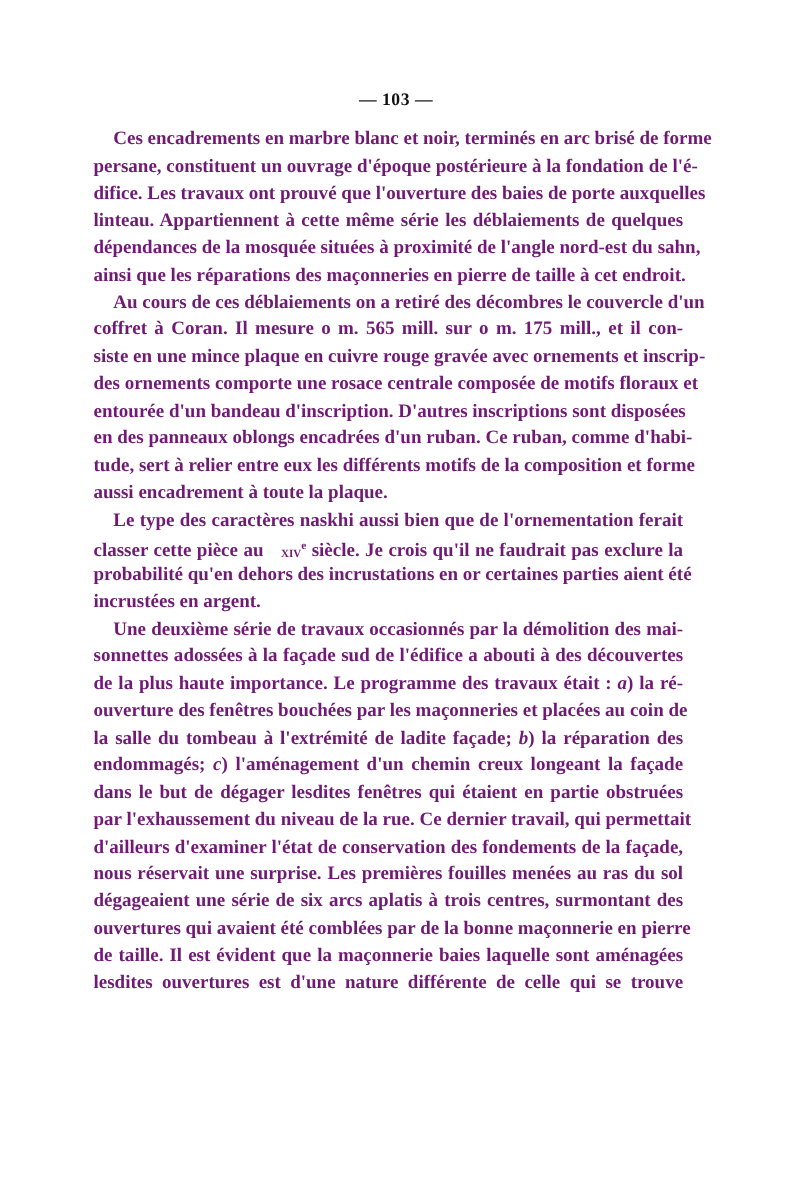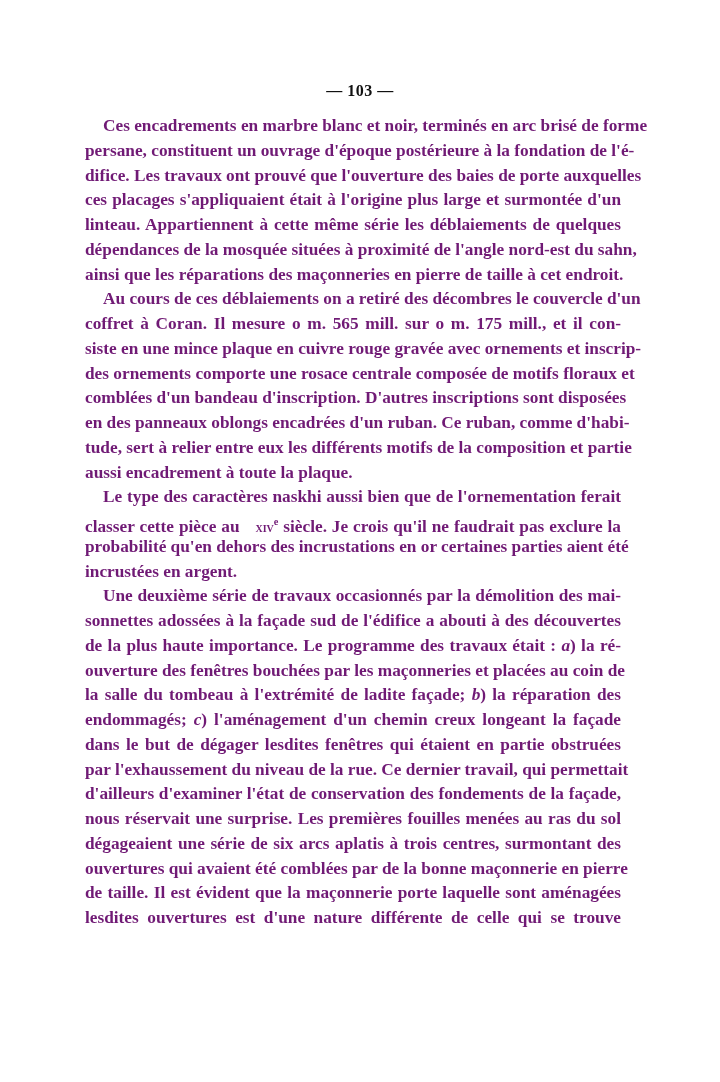--- a/index.html
+++ b/index.html
@@ -67,33 +67,32 @@
 </head>
 <body>
 
 <div class="page">
   <div class="page-number">— 103 —</div>
   <div class="text-block" id="text-block">
       <div>
         <span class="line indent">Ces encadrements en marbre blanc et noir, terminés en arc brisé de forme</span>
         <span class="line">persane, constituent un ouvrage d'époque postérieure à la fondation de l'é-</span>
         <span class="line">difice. Les travaux ont prouvé que l'ouverture des baies de porte auxquelles</span>
-        <span class="line">ces placages s'appliquaient était à l'origine plus large et surmontée d'un</span>
         <span class="line">linteau. Appartiennent à cette même série les déblaiements de quelques</span>
         <span class="line">dépendances de la mosquée situées à proximité de l'angle nord-est du sahn,</span>
         <span class="line last">ainsi que les réparations des maçonneries en pierre de taille à cet endroit.</span>
       </div>
       <div>
         <span class="line indent">Au cours de ces déblaiements on a retiré des décombres le couvercle d'un</span>
         <span class="line">coffret à Coran. Il mesure o m. 565 mill. sur o m. 175 mill., et il con-</span>
         <span class="line">siste en une mince plaque en cuivre rouge gravée avec ornements et inscrip-</span>
         <span class="line">des ornements comporte une rosace centrale composée de motifs floraux et</span>
-        <span class="line">comblées d'un bandeau d'inscription. D'autres inscriptions sont disposées</span>
+        <span class="line">entourée d'un bandeau d'inscription. D'autres inscriptions sont disposées</span>
         <span class="line">en des panneaux oblongs encadrées d'un ruban. Ce ruban, comme d'habi-</span>
-        <span class="line">tude, sert à relier entre eux les différents motifs de la composition et partie</span>
+        <span class="line">tude, sert à relier entre eux les différents motifs de la composition et forme</span>
         <span class="line last">aussi encadrement à toute la plaque.</span>
       </div>
       <div>
         <span class="line indent">Le type des caractères naskhi aussi bien que de l'ornementation ferait</span>
         <span class="line">classer cette pièce au <span class="sc">xiv</span><sup style="font-size:0.6em">e</sup> siècle. Je crois qu'il ne faudrait pas exclure la</span>
         <span class="line">probabilité qu'en dehors des incrustations en or certaines parties aient été</span>
         <span class="line last">incrustées en argent.</span>
       </div>
       <div>
         <span class="line indent">Une deuxième série de travaux occasionnés par la démolition des mai-</span>
@@ -101,17 +100,17 @@
         <span class="line">de la plus haute importance. Le programme des travaux était : <i>a</i>) la ré-</span>
         <span class="line">ouverture des fenêtres bouchées par les maçonneries et placées au coin de</span>
         <span class="line">la salle du tombeau à l'extrémité de ladite façade; <i>b</i>) la réparation des</span>
         <span class="line">endommagés; <i>c</i>) l'aménagement d'un chemin creux longeant la façade</span>
         <span class="line">dans le but de dégager lesdites fenêtres qui étaient en partie obstruées</span>
         <span class="line">par l'exhaussement du niveau de la rue. Ce dernier travail, qui permettait</span>
         <span class="line">d'ailleurs d'examiner l'état de conservation des fondements de la façade,</span>
         <span class="line">nous réservait une surprise. Les premières fouilles menées au ras du sol</span>
         <span class="line">dégageaient une série de six arcs aplatis à trois centres, surmontant des</span>
         <span class="line">ouvertures qui avaient été comblées par de la bonne maçonnerie en pierre</span>
-        <span class="line">de taille. Il est évident que la maçonnerie porte laquelle sont aménagées</span>
+        <span class="line">de taille. Il est évident que la maçonnerie baies laquelle sont aménagées</span>
         <span class="line">lesdites ouvertures est d'une nature différente de celle qui se trouve</span>
       </div>
     </div>
 </div>
 
 </body></html>

